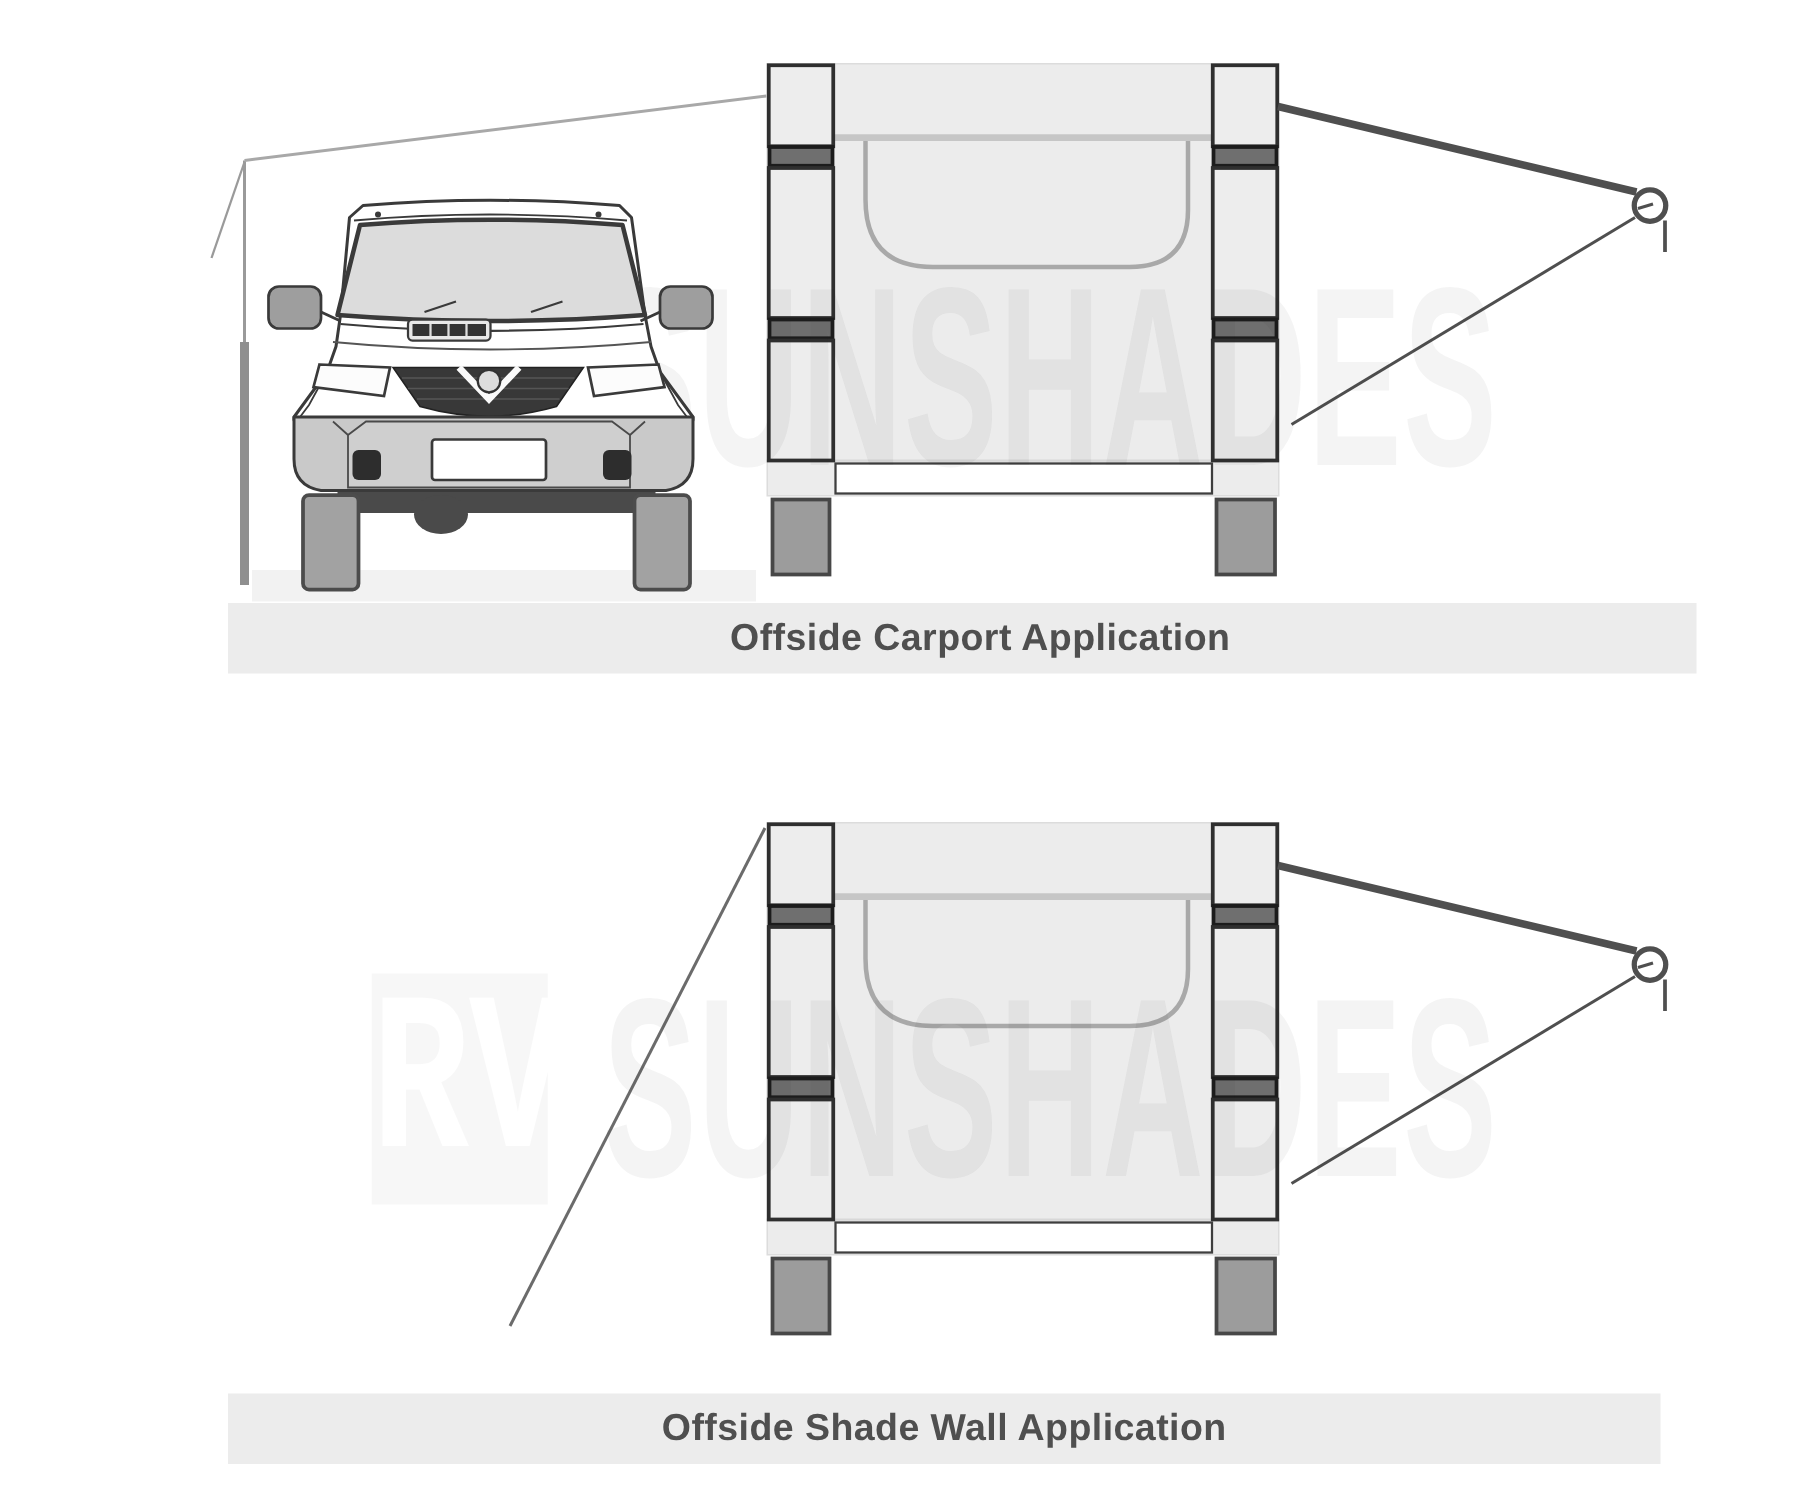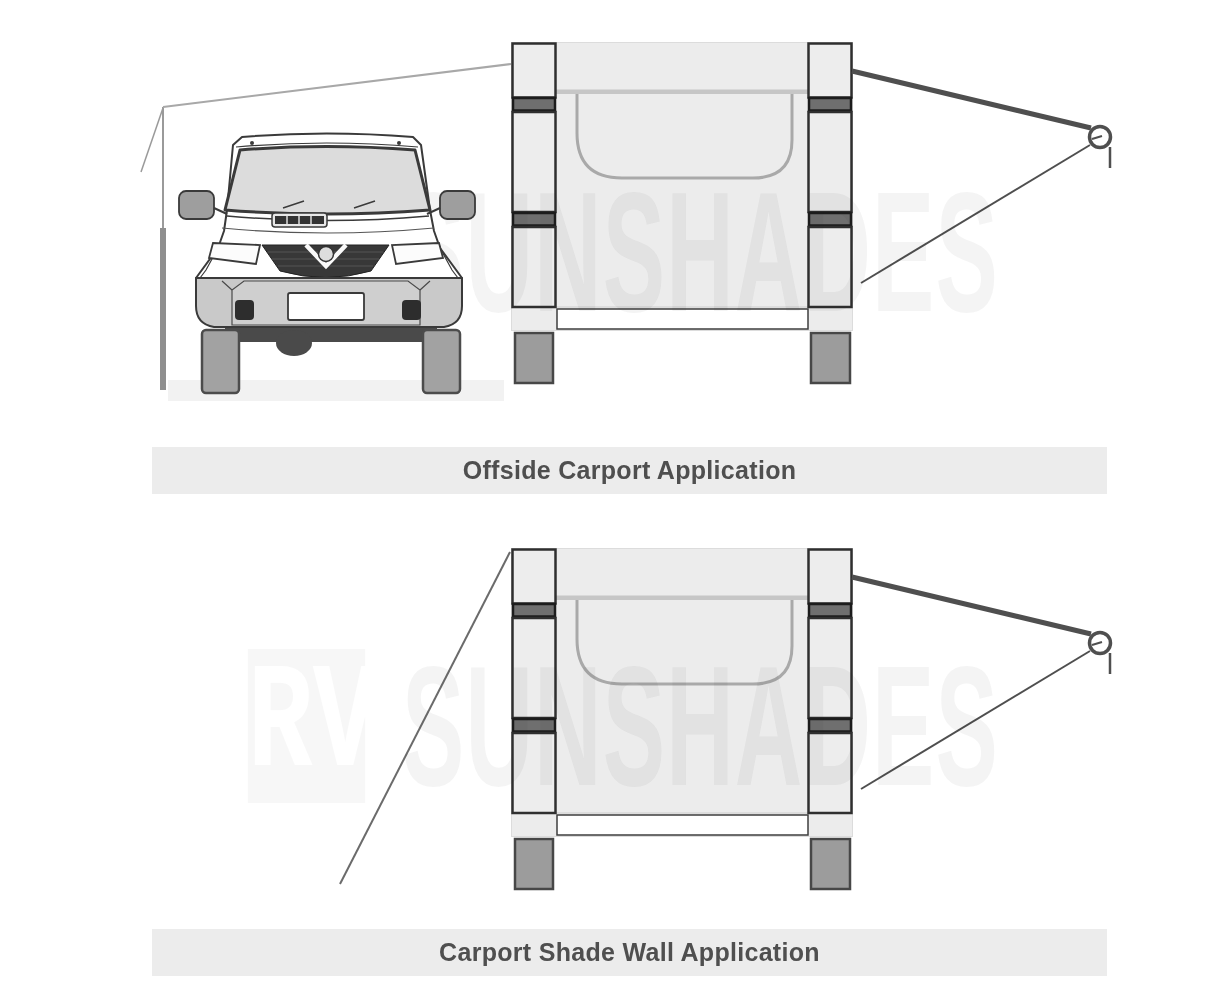--- a/index.html
+++ b/index.html
@@ -31,21 +31,21 @@
     transform:scaleX(0.55); transform-origin:left center;
   }
   .car {
     position:absolute; left:178px; top:128px; z-index:3; pointer-events:none;
   }
   .caption {
     position:absolute; left:152px; width:955px; height:47px; z-index:4;
     background:#ececec; color:#4f4f4f; font-weight:700; font-size:25px;
     line-height:47px; text-align:center; letter-spacing:0.3px;
   }
-  .caption-top { top:447px; }
+  .caption-top { top:402px;padding-left:24px; }
   .caption-bottom { top:929px; }
 </style>
 </head>
 <body>
 
 <div class="canvas">
 
   <svg class="scene" width="1212" height="996" viewBox="0 0 1212 996" xmlns="http://www.w3.org/2000/svg">
     <defs>
 
@@ -155,15 +155,15 @@
     <rect x="57" y="172" width="19" height="20" rx="4" fill="#2d2d2d"></rect>
     <rect x="224" y="172" width="19" height="20" rx="4" fill="#2d2d2d"></rect>
 
     <rect x="1" y="63" width="35" height="28" rx="7" fill="#9e9e9e" stroke="#3a3a3a" stroke-width="1.8"></rect>
     <path d="M36,80 L49,86" stroke="#3a3a3a" stroke-width="2"></path>
     <rect x="262" y="63" width="35" height="28" rx="7" fill="#9e9e9e" stroke="#3a3a3a" stroke-width="1.8"></rect>
     <path d="M262,80 L249,86" stroke="#3a3a3a" stroke-width="2"></path>
   </svg>
 
   <div class="caption caption-top">Offside Carport Application</div>
-  <div class="caption caption-bottom">Carport Shade Wall Application</div>
+  <div class="caption caption-bottom">Offside Shade Wall Application</div>
 
 </div>
 
 </body></html>

